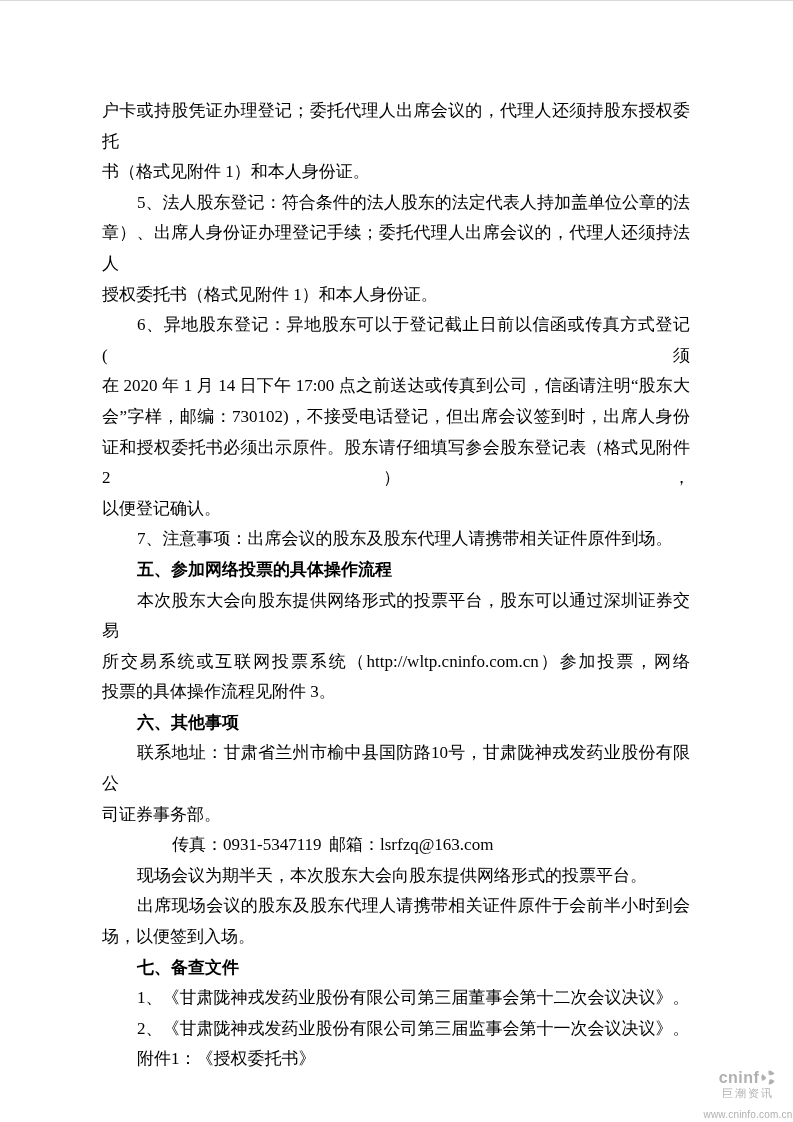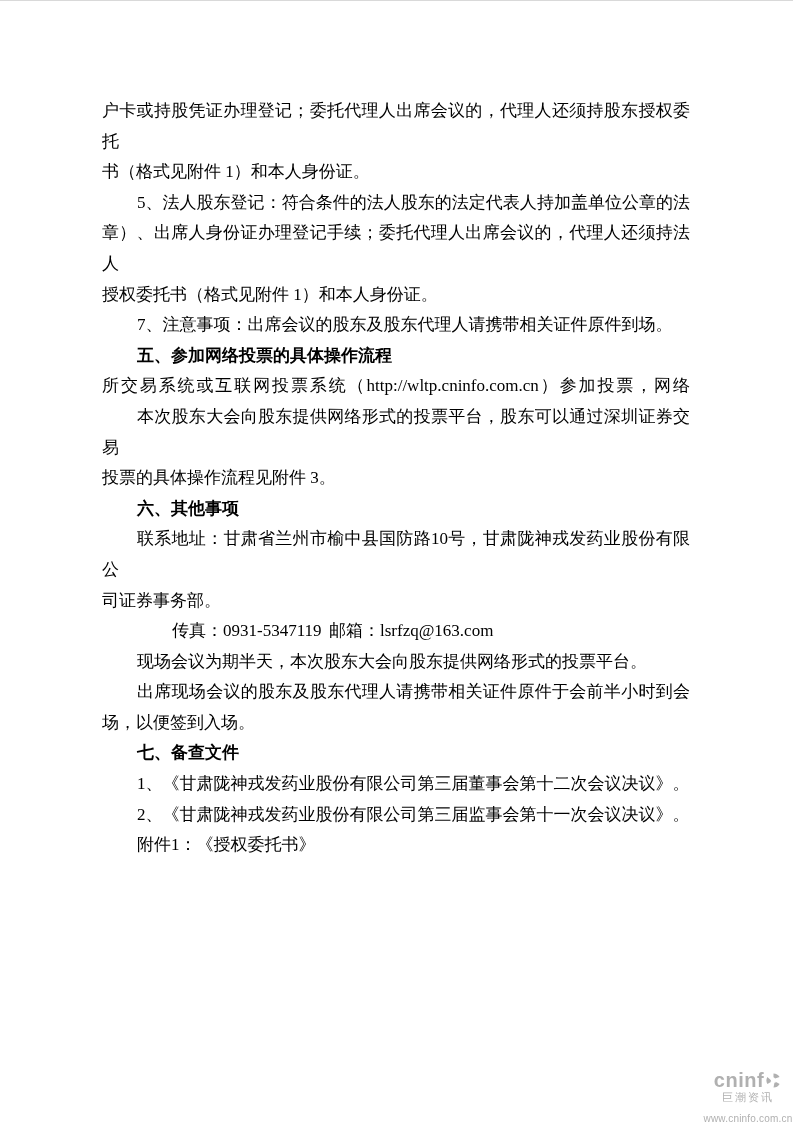--- a/index.html
+++ b/index.html
@@ -36,21 +36,21 @@
   }
   .cols .col1 { display:inline-block; width:192px; }
   .footer-logo {
     position:absolute; right:5px; top:1069px; width:96px;
     text-align:center;
     color:#b0b0b0;
     font-family:"Liberation Sans","DejaVu Sans",sans-serif;
     line-height:1.1;
   }
   .logo-row { display:flex; align-items:center; justify-content:center; gap:1px; }
-  .logo-text { font-size:20px; font-weight:bold; letter-spacing:0.5px; }
+  .logo-text { font-size:16px; font-weight:bold; letter-spacing:0.5px; }
   .swirl { width:17px; height:17px; display:block; }
   .logo-cn { font-size:11px; letter-spacing:2px; margin-top:0px; }
   .logo-url { font-size:10px; margin-top:10px; letter-spacing:0.2px; }
 </style>
 </head>
 <body>
 
 <div class="page">
   <div class="top-rule"></div>
 
@@ -58,28 +58,35 @@
       <div class="para body">
         <div class="line">户卡或持股凭证办理登记；委托代理人出席会议的，代理人还须持股东授权委托</div>
         <div class="line last">书（格式见附件 1）和本人身份证。</div>
       </div>
       <div class="para body">
         <div class="line indent">5、法人股东登记：符合条件的法人股东的法定代表人持加盖单位公章的法</div>
         <div class="line">章）、出席人身份证办理登记手续；委托代理人出席会议的，代理人还须持法人</div>
         <div class="line last">授权委托书（格式见附件 1）和本人身份证。</div>
       </div>
       <div class="para body">
+        <div class="line indent">6、异地股东登记：异地股东可以于登记截止日前以信函或传真方式登记(须</div>
+        <div class="line">在 2020 年 1 月 14 日下午 17:00 点之前送达或传真到公司，信函请注明“股东大</div>
+        <div class="line">会”字样，邮编：730102)，不接受电话登记，但出席会议签到时，出席人身份</div>
+        <div class="line">证和授权委托书必须出示原件。股东请仔细填写参会股东登记表（格式见附件 2），</div>
+        <div class="line last">以便登记确认。</div>
+      </div>
+      <div class="para body">
         <div class="line last indent">7、注意事项：出席会议的股东及股东代理人请携带相关证件原件到场。</div>
       </div>
       <div class="para heading">
         <div class="line last indent">五、参加网络投票的具体操作流程</div>
       </div>
       <div class="para body">
+        <div class="line indent">本次股东大会向股东提供网络形式的投票平台，股东可以通过深圳证券交易</div>
         <div class="line">所交易系统或互联网投票系统（http://wltp.cninfo.com.cn）参加投票，网络</div>
-        <div class="line indent">本次股东大会向股东提供网络形式的投票平台，股东可以通过深圳证券交易</div>
         <div class="line last">投票的具体操作流程见附件 3。</div>
       </div>
       <div class="para heading">
         <div class="line last indent">六、其他事项</div>
       </div>
       <div class="para body">
         <div class="line indent">联系地址：甘肃省兰州市榆中县国防路10号，甘肃陇神戎发药业股份有限公</div>
         <div class="line last">司证券事务部。</div>
       </div>
       <div class="para columns">

